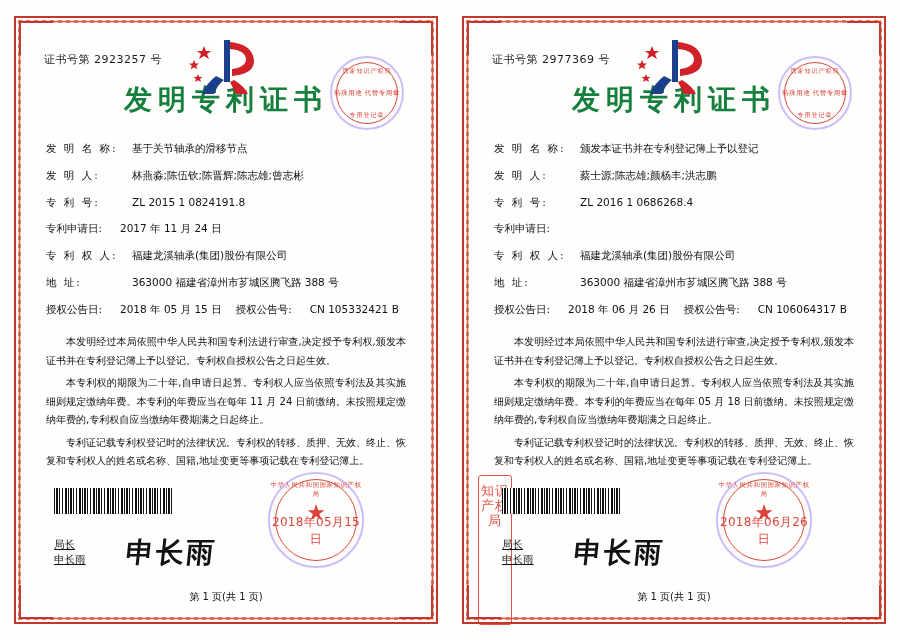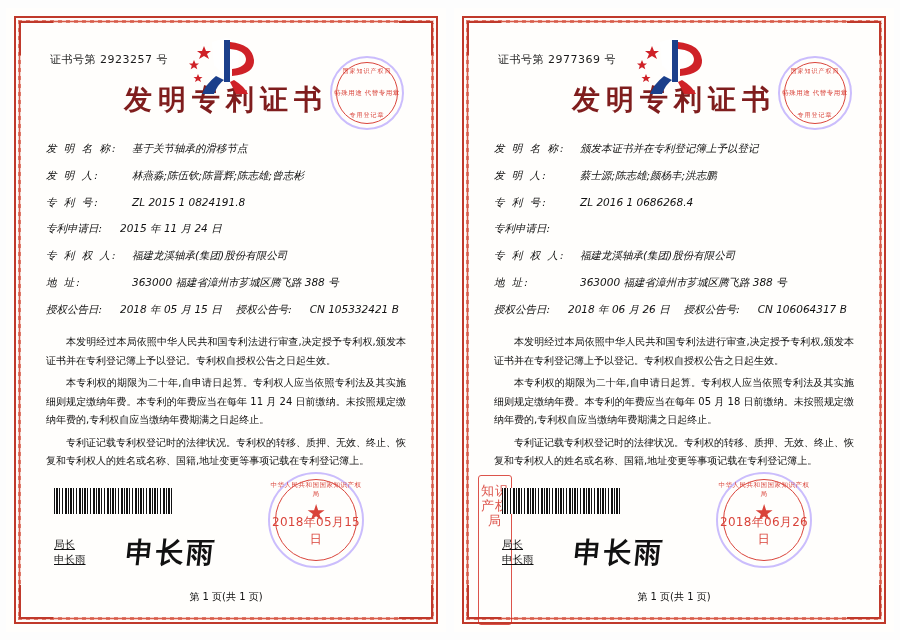--- a/index.html
+++ b/index.html
@@ -68,55 +68,54 @@
 
   .content {
     position: absolute;
     left: 24px; top: 22px; right: 24px; bottom: 22px;
   }
 
   .cert-no {
     font-size: 11px;
     color: #1a1a1a;
     margin-top: 22px;
-    margin-left: 20px;
+    margin-left: 14px;
     letter-spacing: .5px;
   }
 
   .logo {
     position: absolute;
     left: 50%;
     top: 6px;
     transform: translateX(-50%);
     width: 92px;
     height: 70px;
   }
 
   .title {
     text-align: center;
     font-family: "DejaVu Serif", "Liberation Serif", serif;
     font-size: 28px;
     font-weight: bold;
     letter-spacing: 6px;
-    color: #7f1d1d;
+    color: #15803d;
     margin-top: 14px;
   }
 
   .fields {
     margin-top: 22px;
     padding: 0 16px;
   }
   .field-row {
     display: flex;
     align-items: flex-end;
     font-size: 10.5px;
     color: #111;
     margin-bottom: 11px;
     line-height: 1.5;
-    font-style: italic;
   }
   .field-label {
     width: 86px;
     flex: 0 0 86px;
     letter-spacing: 2px;
     white-space: nowrap;
   }
   .field-label.wide {
     width: 74px;
     flex: 0 0 74px;
@@ -329,21 +328,21 @@
         <div class="field-row">
           <span class="field-label">发 明 人:</span>
           <span class="field-value">林燕淼;陈伍钦;陈晋辉;陈志雄;曾志彬</span>
         </div>
         <div class="field-row">
           <span class="field-label">专 利 号:</span>
           <span class="field-value">ZL 2015 1 0824191.8</span>
         </div>
         <div class="field-row">
           <span class="field-label wide">专利申请日:</span>
-          <span class="field-value">2015 年 11 月 24 日</span>
+          <span class="field-value">2017 年 11 月 24 日</span>
         </div>
         <div class="field-row">
           <span class="field-label">专 利 权 人:</span>
           <span class="field-value">福建龙溪轴承(集团)股份有限公司</span>
         </div>
         <div class="field-row">
           <span class="field-label">地            址:</span>
           <span class="field-value">363000 福建省漳州市芗城区腾飞路 388 号</span>
         </div>
         <div class="field-row split">

